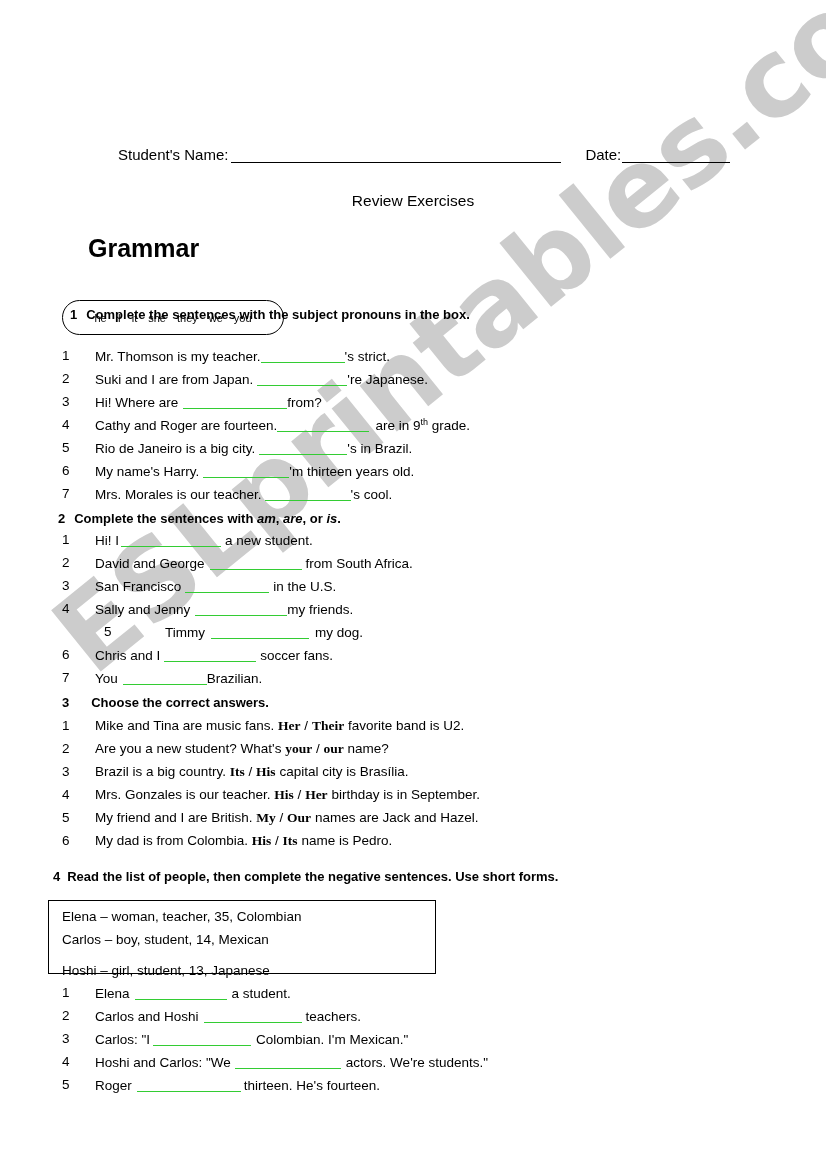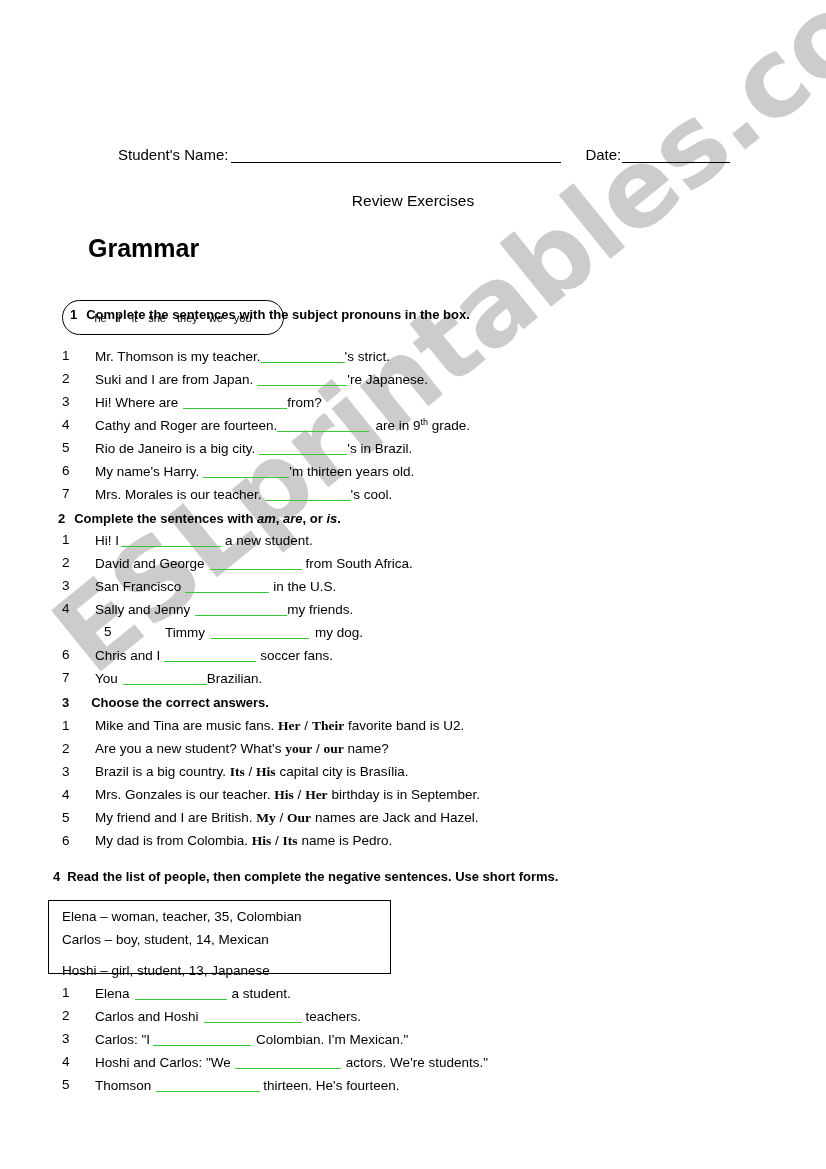--- a/index.html
+++ b/index.html
@@ -151,21 +151,21 @@
 
   
   .q.indented .qn { left: 42px; }
   .q.indented .qtext { margin-left: 103px; }
 
   
   .listbox {
     position: absolute;
     left: 48px;
     top: 900px;
-    width: 343px;
+    width: 388px;
     height: 74px;
     border: 1.3px solid #000;
     box-sizing: border-box;
   }
   .listbox-line {
     position: absolute;
     left: 13px;
     font-size: 13.5px;
     white-space: nowrap;
   }
@@ -311,16 +311,16 @@
 
   <div class="q" style="left:62px; top:1032px;">
     <span class="qn">3</span><span class="qtext"><span>Carlos: "I</span><span class="blank" style="width:98px; margin-left:3px;"></span><span style="margin-left:5px;">Colombian. I'm Mexican."</span></span>
   </div>
 
   <div class="q" style="left:62px; top:1055px;">
     <span class="qn">4</span><span class="qtext"><span>Hoshi and Carlos: "We</span><span class="blank" style="width:106px; margin-left:4px;"></span><span style="margin-left:5px;">actors. We're students."</span></span>
   </div>
 
   <div class="q" style="left:62px; top:1078px;">
-    <span class="qn">5</span><span class="qtext"><span>Thomson</span><span class="blank" style="width:104px; margin-left:5px;"></span><span style="margin-left:3px;">thirteen. He's fourteen.</span></span>
+    <span class="qn">5</span><span class="qtext"><span>Roger</span><span class="blank" style="width:104px; margin-left:5px;"></span><span style="margin-left:3px;">thirteen. He's fourteen.</span></span>
   </div>
 
 </div>
 
 </body></html>

